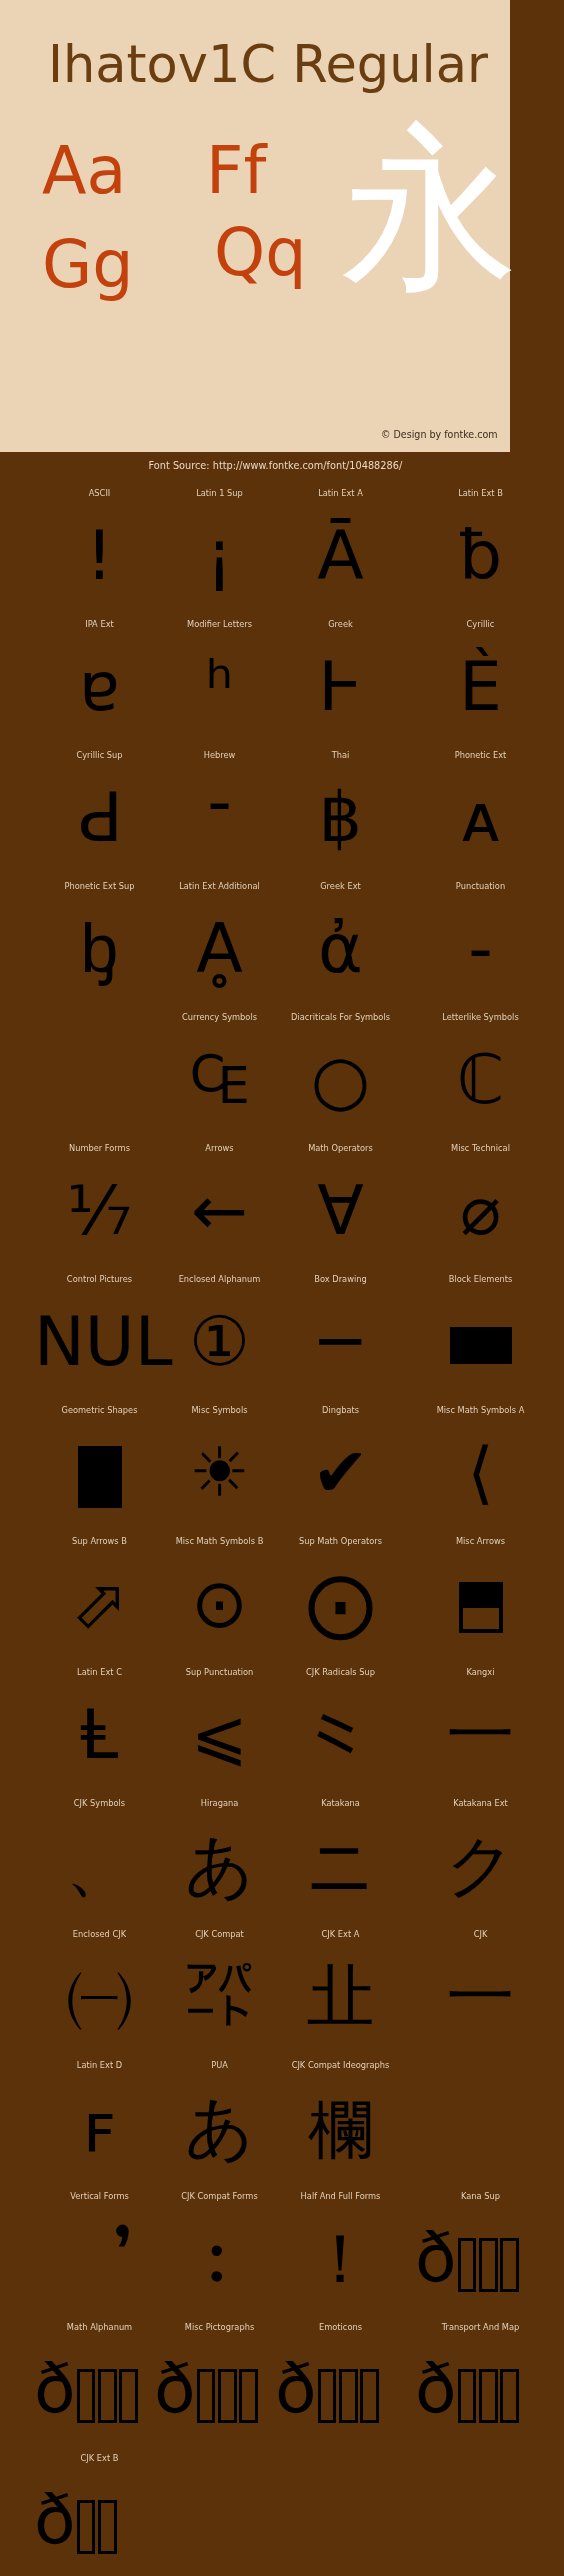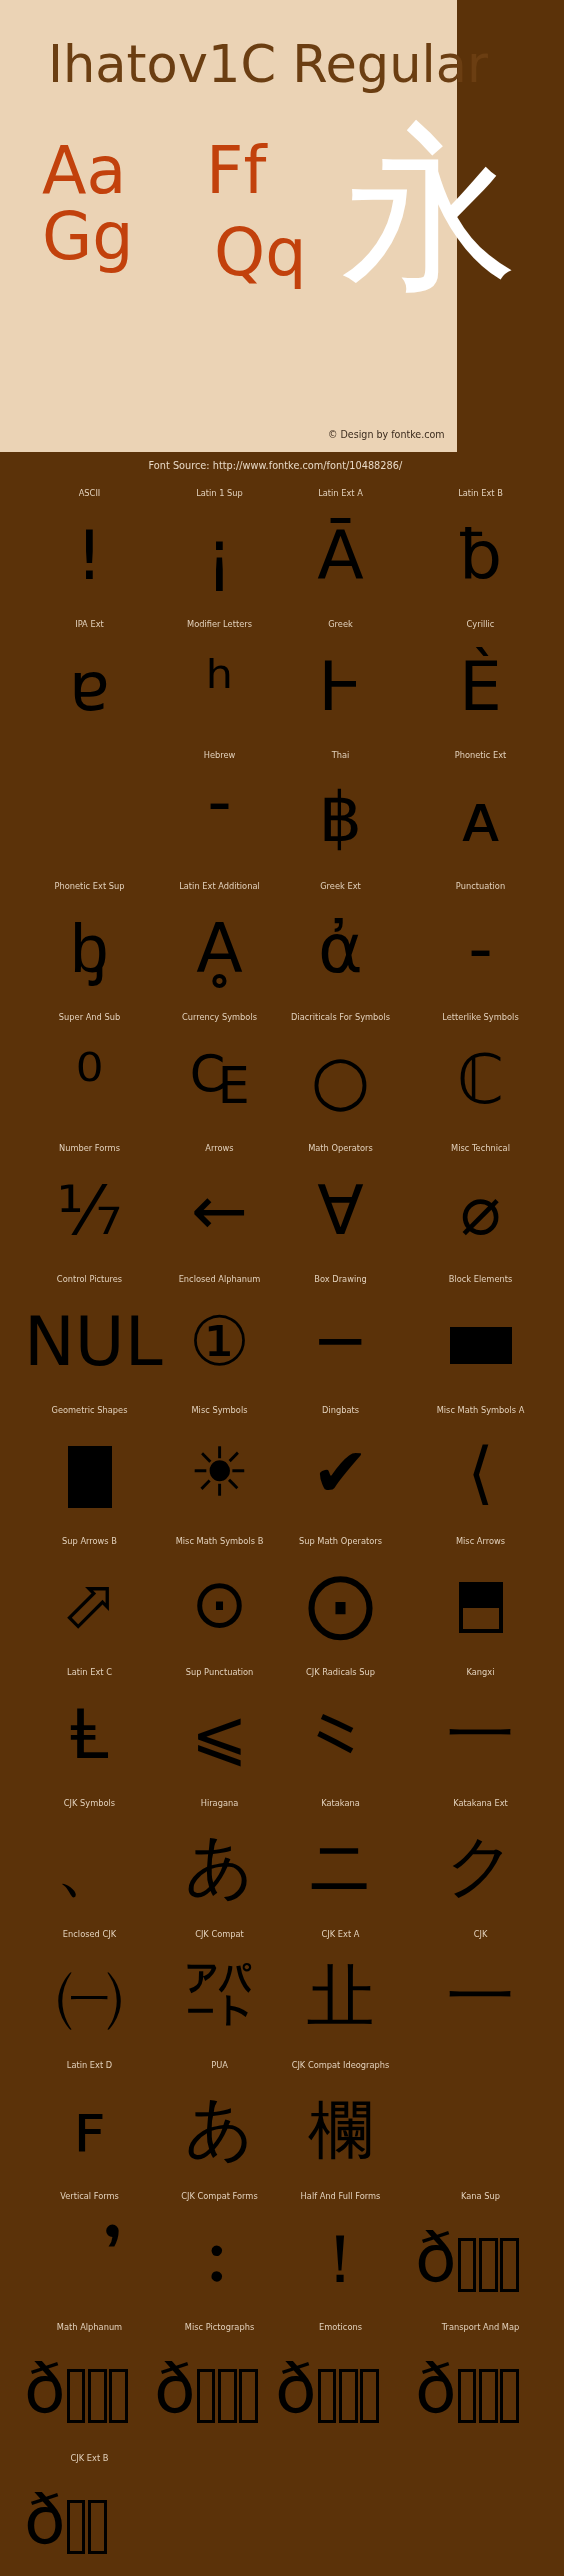--- a/index.html
+++ b/index.html
@@ -17,21 +17,21 @@
     width:565px;
     height:2576px;
     overflow:hidden;
     background:#5b3209;
   }
 
   
   .header {
     position:absolute;
     left:0; top:0;
-    width:457px; height:452px;
+    width:510px; height:452px;
     background:#ebd3b5;
   }
   .font-title {
     position:absolute;
     left:48px; top:37px;
     font-size:51px;
     line-height:55px;
     font-weight:400;
     color:#6b3e12;
     letter-spacing:0px;
@@ -49,21 +49,21 @@
     position:absolute;
     font-size:65px;
     line-height:65px;
     color:#c2410c;
     font-family:"DejaVu Sans", sans-serif;
     font-weight:400;
     white-space:nowrap;
   }
   .pair.p0 { left:0px;   top:0px; }
   .pair.p1 { left:164px; top:0px; }
-  .pair.p2 { left:0px;   top:66px; }
+  .pair.p2 { left:0px;   top:94px; }
   .pair.p3 { left:164px; top:82px;margin-left:8px; }
 
   .kanji {
     position:absolute;
     left:341px; top:117px;
     width:212px; height:212px;
     font-size:177px;
     line-height:184px;
     color:#ffffff;
     font-family:"DejaVu Sans", sans-serif;
@@ -126,21 +126,21 @@
     width:565px;
     height:131px;
   }
   .cell {
     position:absolute;
     top:0;
     width:131px;
     height:131px;
     text-align:center;
   }
-  .cell.c0 { left:24px; }
+  .cell.c0 { left:34px; }
   .cell.c1 { left:154px; }
   .cell.c2 { left:275px; }
   .cell.c3 { left:415px; }
 
   .cell-label {
     position:absolute;
     left:0; top:0;
     width:131px;
     font-size:9.2px;
     line-height:11.3px;
@@ -239,20 +239,24 @@
         <div class="cell c2">
           <div class="cell-label">Greek</div>
           <div class="cell-glyph center"><span class="glyph-txt">Ͱ</span></div>
         </div>
         <div class="cell c3">
           <div class="cell-label">Cyrillic</div>
           <div class="cell-glyph center"><span class="glyph-txt">Ѐ</span></div>
         </div>
       </div>
       <div class="grid-row">
+        <div class="cell c0">
+          <div class="cell-label">Cyrillic Sup</div>
+          <div class="cell-glyph center"><span class="glyph-txt">Ԁ</span></div>
+        </div>
         <div class="cell c1">
           <div class="cell-label">Hebrew</div>
           <div class="cell-glyph center"><span class="glyph-txt">־</span></div>
         </div>
         <div class="cell c2">
           <div class="cell-label">Thai</div>
           <div class="cell-glyph center"><span class="glyph-txt">฿</span></div>
         </div>
         <div class="cell c3">
           <div class="cell-label">Phonetic Ext</div>
@@ -271,24 +275,20 @@
         <div class="cell c2">
           <div class="cell-label">Greek Ext</div>
           <div class="cell-glyph center"><span class="glyph-txt">ἀ</span></div>
         </div>
         <div class="cell c3">
           <div class="cell-label">Punctuation</div>
           <div class="cell-glyph center"><span class="glyph-txt">‐</span></div>
         </div>
       </div>
       <div class="grid-row">
-        <div class="cell c0">
-          <div class="cell-label">Super And Sub</div>
-          <div class="cell-glyph center"><span class="glyph-txt">⁰</span></div>
-        </div>
         <div class="cell c1">
           <div class="cell-label">Currency Symbols</div>
           <div class="cell-glyph center"><span class="glyph-txt">₠</span></div>
         </div>
         <div class="cell c2">
           <div class="cell-label">Diacriticals For Symbols</div>
           <div class="cell-glyph center"><span class="glyph-txt">○</span></div>
         </div>
         <div class="cell c3">
           <div class="cell-label">Letterlike Symbols</div>

